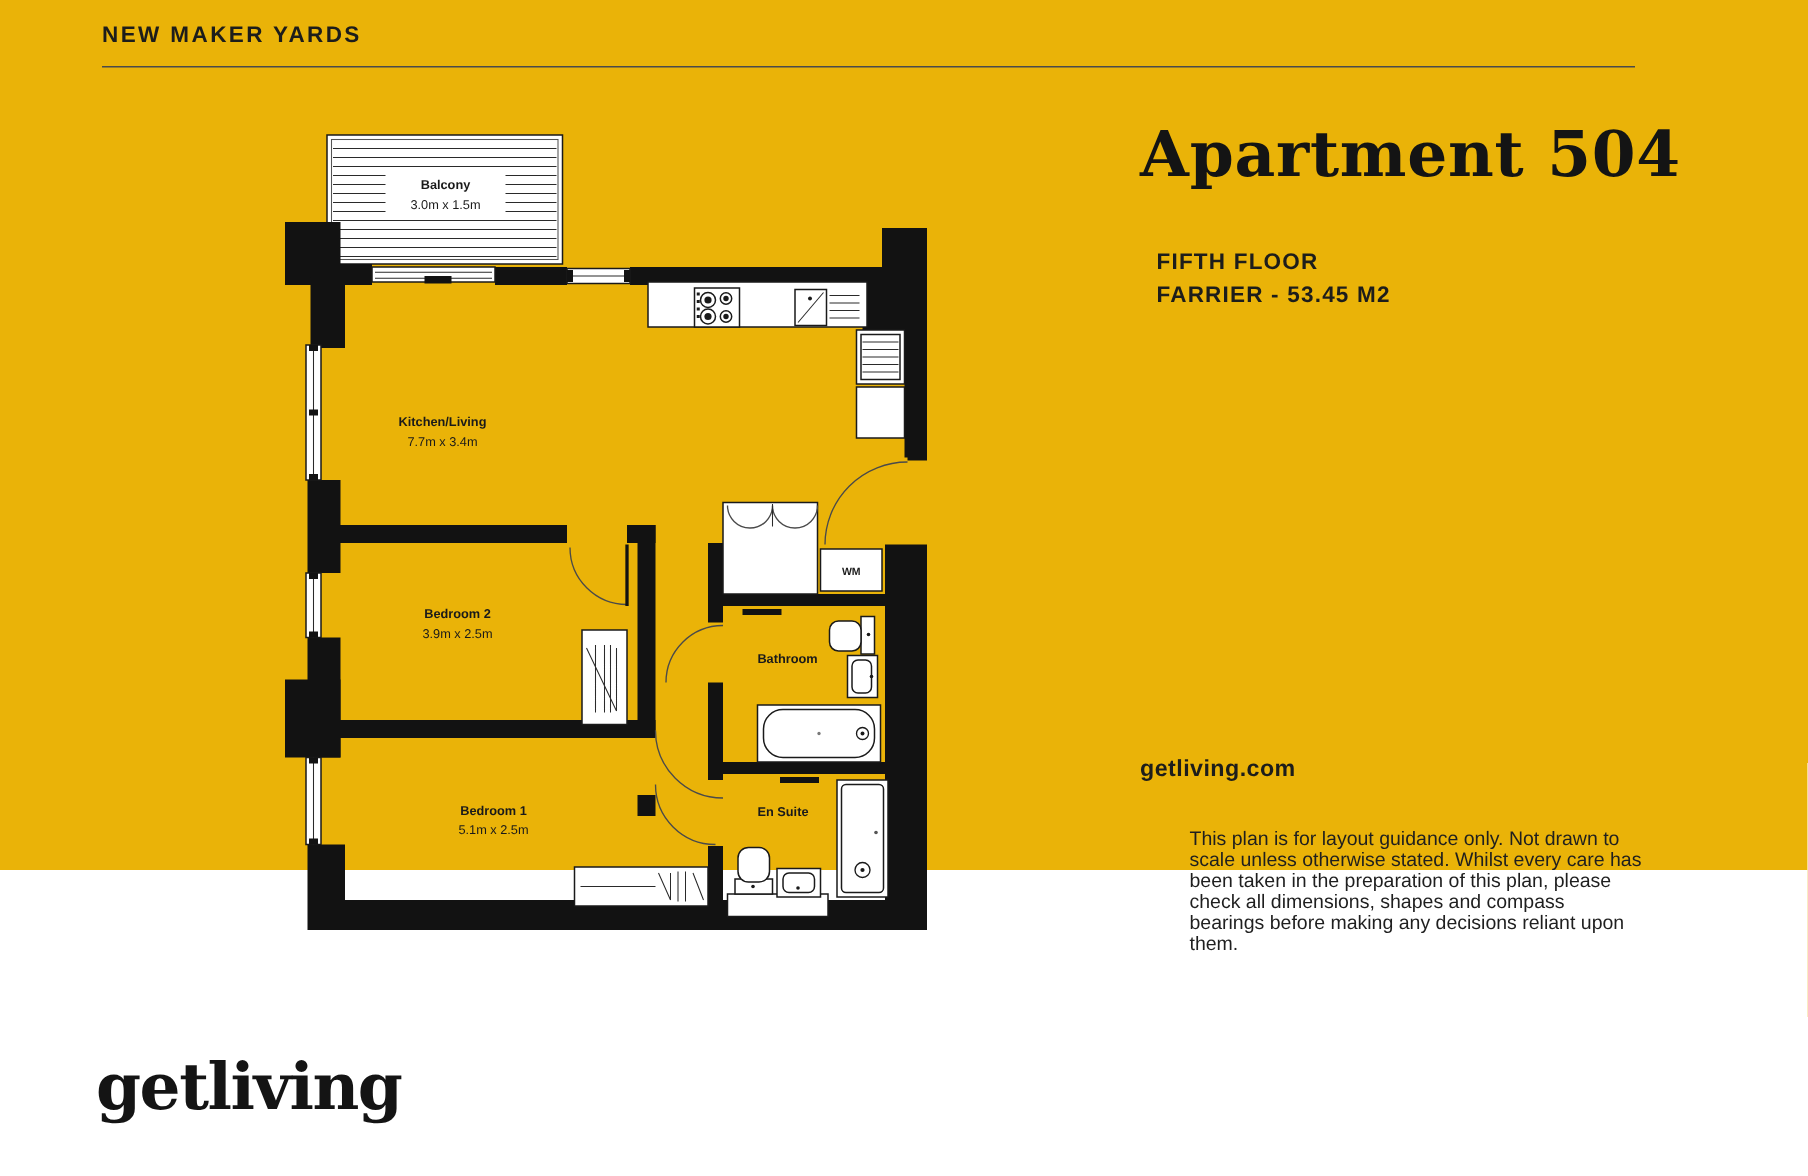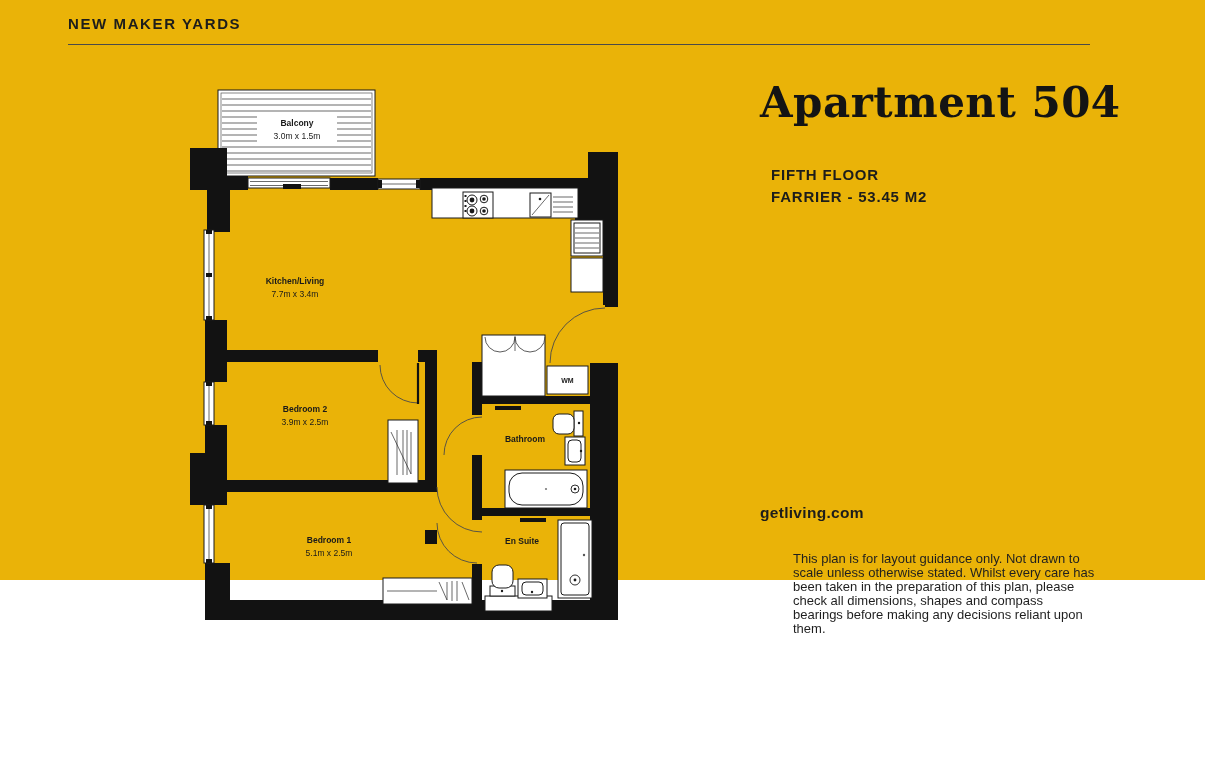--- a/index.html
+++ b/index.html
@@ -240,14 +240,15 @@
   <div class="abs right-col">
     <div class="apt-title">Apartment 504</div>
     <div class="apt-sub">
       <div>FIFTH FLOOR</div>
       <div>FARRIER - 53.45 M2</div>
     </div>
     <div class="website">getliving.com</div>
     <div class="disclaimer">This plan is for layout guidance only. Not drawn to scale unless otherwise stated. Whilst every care has been taken in the preparation of this plan, please check all dimensions, shapes and compass bearings before making any decisions reliant upon them.</div>
   </div>
 
+  <div class="abs logo">getliving</div>
 
 </div>
 
 </body></html>

